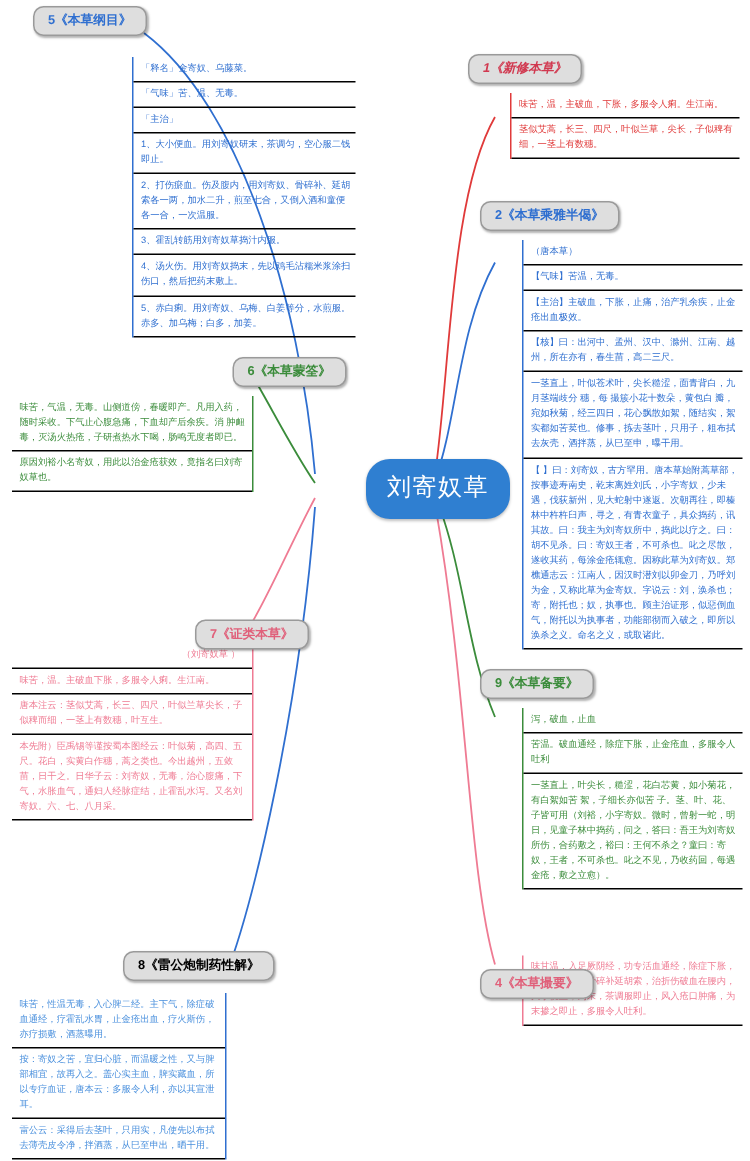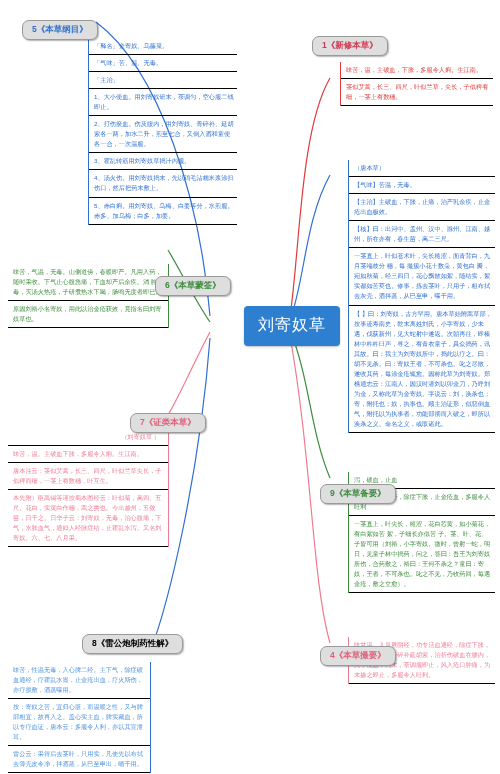--- a/index.html
+++ b/index.html
@@ -11,21 +11,21 @@
     overflow:hidden;
   }
   #canvas{position:absolute;left:0;top:0;width:500px;height:774px;}
   #links{position:absolute;left:0;top:0;width:500px;height:774px;pointer-events:none;}
 
   
   .center-node{
     position:absolute;
     background:#2f7fd1;
     color:#ffffff;
-    border-radius:4px;
+    border-radius:16px;
     font-size:16px;
     letter-spacing:1px;
     padding:9px 14px 10px 14px;
     white-space:nowrap;
     box-shadow:0 1px 2px rgba(0,0,0,.25);
     z-index:6;
     font-family:Liberation Serif, serif;
   }
 
   
@@ -37,21 +37,21 @@
     font-size:8.5px;
     font-weight:bold;
     padding:4px 9px 5px 9px;
     white-space:nowrap;
     box-shadow:1px 1px 1.5px rgba(0,0,0,.30);
     z-index:5;
     line-height:1.1;
   }
   .node.blue{color:#2f6fd0;}
   .node.red{color:#d1384f;}
-  .node.green{color:#3b8c3b;margin-top:38px;}
+  .node.green{color:#3b8c3b;}
   .node.pink{color:#e0607a;}
 
   
   .leafgroup{position:absolute;z-index:4;}
   .leaf{
     position:relative;
     font-size:6.2px;
     line-height:1.62;
     padding:3px 2px 3px 5px;
     border-bottom:0.8px solid #000;
@@ -88,21 +88,21 @@
     <path d="M290,336 C312,460 312,580 330,643" stroke="#ef7b93" stroke-width="1.2" fill="none"></path>
 
     <path d="M210,316 C200,200 160,70 96,22" stroke="#2f6fd0" stroke-width="1.2" fill="none"></path>
     <path d="M210,322 C195,300 180,270 168,250" stroke="#3b8c3b" stroke-width="1.2" fill="none"></path>
     <path d="M210,332 C195,360 180,395 168,415" stroke="#ef7b93" stroke-width="1.2" fill="none"></path>
     <path d="M210,338 C200,470 170,600 150,652" stroke="#2f6fd0" stroke-width="1.2" fill="none"></path>
   </svg>
 
   <div class="center-node" style="left:244px;top:306px;">刘寄奴草</div>
 
-  <div class="node blue" style="left:22px;top:20px;">5《本草纲目》</div>
+  <div class="node blue" style="left:22px;top:4px;">5《本草纲目》</div>
   <div class="leafgroup blue spine-left" style="left:88px;top:38px;width:148px;">
     <div class="leaf">「释名」金寄奴、乌藤菜。</div>
     <div class="leaf">「气味」苦、温、无毒。</div>
     <div class="leaf">「主治」</div>
     <div class="leaf">1、大小便血。用刘寄奴研末，茶调匀，空心服二钱即止。</div>
     <div class="leaf">2、打伤瘀血。伤及腹内，用刘寄奴、骨碎补、延胡索各一两，加水二升，煎至七合，又倒入酒和童便各一合，一次温服。</div>
     <div class="leaf">3、霍乱转筋用刘寄奴草捣汁内服。</div>
     <div class="leaf">4、汤火伤。用刘寄奴捣末，先以鸡毛沾糯米浆涂扫伤口，然后把药末敷上。</div>
     <div class="leaf">5、赤白痢。用刘寄奴、乌梅、白姜等分，水煎服。赤多、加乌梅；白多，加姜。</div>
   </div>
@@ -121,26 +121,27 @@
     <div class="leaf">本先附）臣禹锡等谨按蜀本图经云：叶似菊，高四、五尺。花白，实黄白作穗，蒿之类也。今出越州，五敛苗，日干之。日华子云：刘寄奴，无毒，治心腹痛，下气，水胀血气，通妇人经脉症结，止霍乱水泻。又名刘寄奴。六、七、八月采。</div>
   </div>
 
   <div class="node lightblue" style="left:82px;top:634px;text-align:right;">8《雷公炮制药性解》</div>
   <div class="leafgroup lightblue spine-right" style="left:8px;top:662px;width:142px;">
     <div class="leaf">味苦，性温无毒，入心脾二经。主下气，除症破血通经，疗霍乱水胃，止金疮出血，疗火斯伤，亦疗损敷，酒蒸曝用。</div>
     <div class="leaf">按：寄奴之苦，宜归心脏，而温暖之性，又与脾部相宜，故再入之。盖心实主血，脾实藏血，所以专疗血证，唐本云：多服令人利，亦以其宣泄耳。</div>
     <div class="leaf">雷公云：采得后去茎叶，只用实，凡使先以布拭去薄壳皮令净，拌酒蒸，从巳至申出，晒干用。</div>
   </div>
 
-  <div class="node red" style="left:312px;top:36px;">1《新修本草》</div>
+  <div class="node red" style="left:312px;top:36px;font-style:italic;">1《新修本草》</div>
   <div class="leafgroup red spine-left" style="left:340px;top:62px;width:152px;">
     <div class="leaf">味苦，温，主破血，下胀，多服令人痢。生江南。</div>
     <div class="leaf">茎似艾蒿，长三、四尺，叶似兰草，尖长，子似稗有细，一茎上有数穗。</div>
   </div>
 
+  <div class="node blue" style="left:320px;top:134px;">2《本草乘雅半偈》</div>
   <div class="leafgroup blue spine-left" style="left:348px;top:160px;width:146px;">
     <div class="leaf">（唐本草）</div>
     <div class="leaf">【气味】苦温，无毒。</div>
     <div class="leaf">【主治】主破血，下胀，止痛，治产乳余疾，止金疮出血极效。</div>
     <div class="leaf">【核】曰：出河中、孟州、汉中、滁州、江南、越州，所在亦有，春生苗，高二三尺。</div>
     <div class="leaf">一茎直上，叶似苍术叶，尖长糙涩，面青背白，九月茎端歧分 穗，每 撮簇小花十数朵，黄包白 瓣，宛如秋菊，经三四日，花心飘散如絮，随结实，絮实都如苦荬也。修事，拣去茎叶，只用子，粗布拭去灰壳，酒拌蒸，从巳至申，曝干用。</div>
     <div class="leaf">【 】曰：刘寄奴，古方罕用。唐本草始附蒿草部，按事迹寿南史，乾末离姓刘氏，小字寄奴，少未遇，伐荻新州，见大蛇射中遂返。次朝再往，即榛林中杵杵臼声，寻之，有青衣童子，具众捣药，讯其故。曰：我主为刘寄奴所中，捣此以疗之。曰：胡不见杀。曰：寄奴王者，不可杀也。叱之尽散，遂收其药，每涂金疮辄愈。因称此草为刘寄奴。郑樵通志云：江南人，因汉时潜刘以卯金刀，乃呼刘为金，又称此草为金寄奴。字说云：刘，涣杀也；寄，附托也；奴，执事也。顾主治证形，似惡倒血气，附托以为执事者，功能部彻而入破之，即所以涣杀之义。命名之义，或取诸此。</div>
   </div>
 
   <div class="node green" style="left:320px;top:446px;">9《本草备要》</div>

